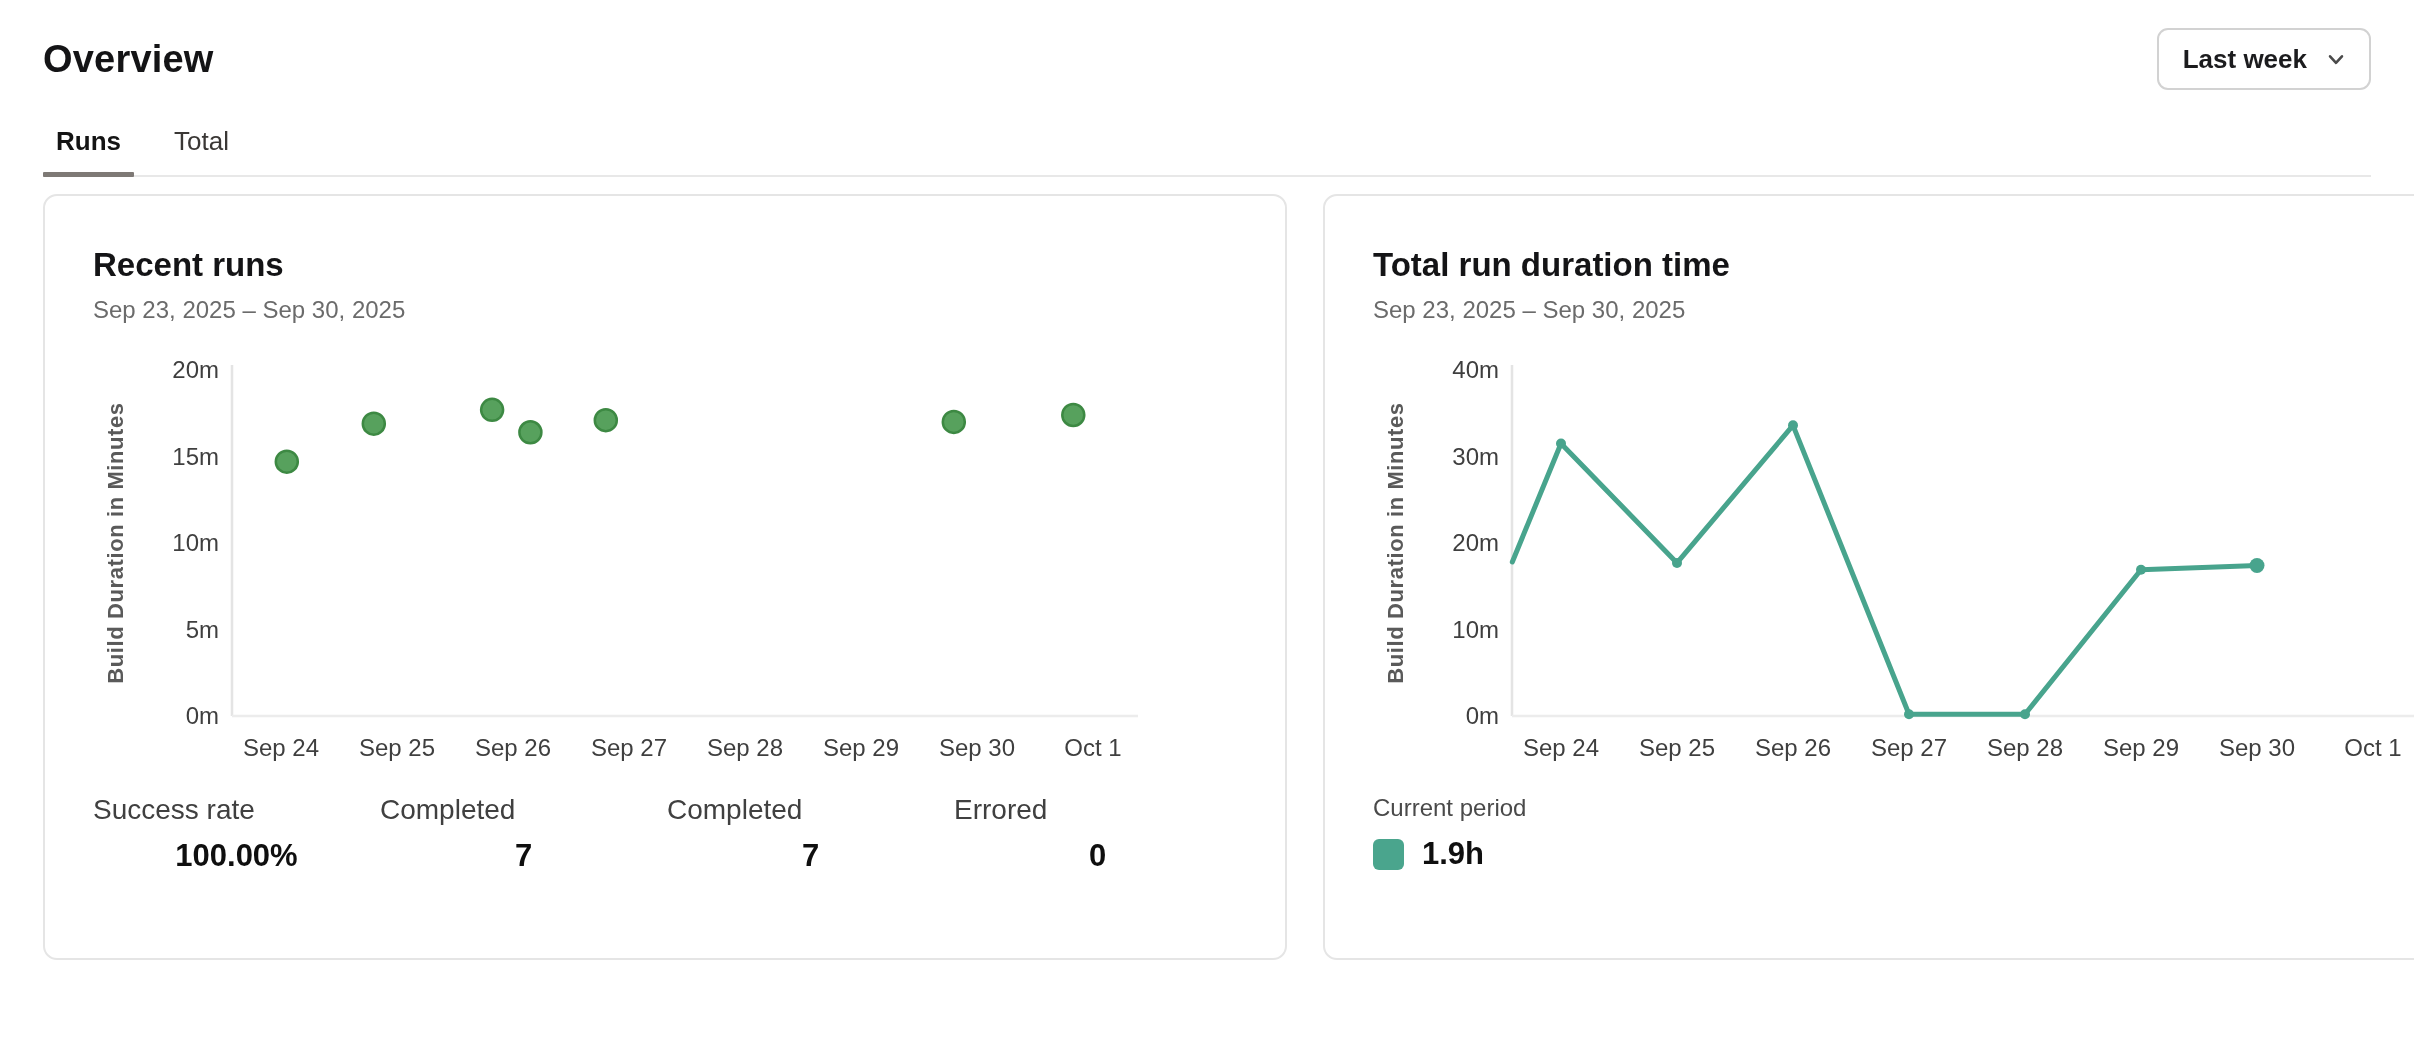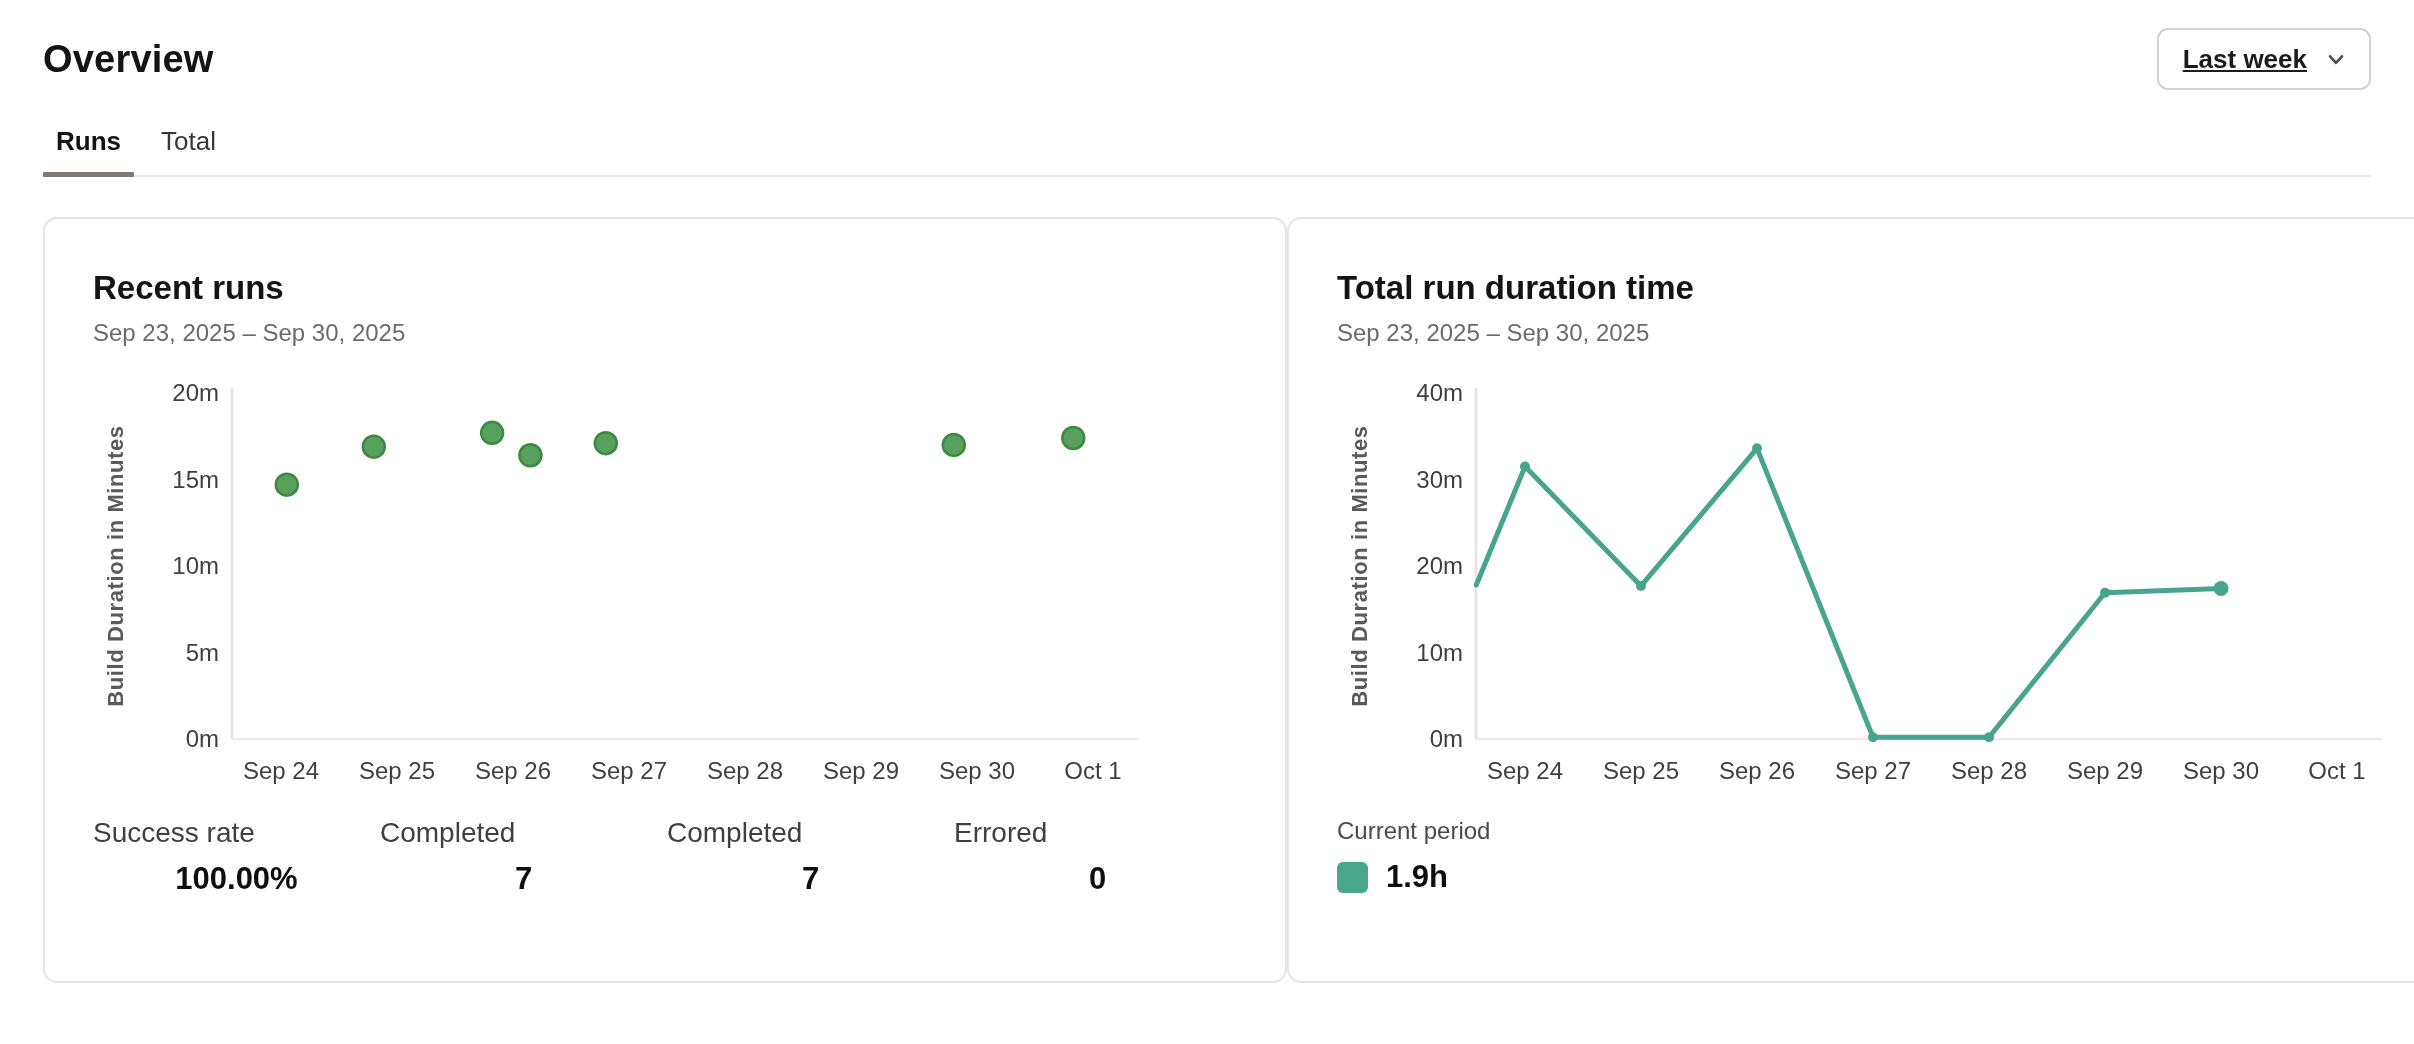--- a/index.html
+++ b/index.html
@@ -15,35 +15,35 @@
 
   
   .header { margin-top: 28px; display: flex; justify-content: space-between; align-items: center; }
   .page-title { font-size: 38px; font-weight: 700; margin: 0; letter-spacing: 0.2px; color:#141416; }
   .period-btn {
     display: flex; align-items: center; gap: 16px;
     height: 62px; padding: 0 20px 0 24px;
     background: #fff;
     border: 2px solid #d2d2d2; border-radius: 11px;
     font-size: 26px; font-weight: 600; color: #1c1c1e;
-    font-family: inherit; cursor: pointer; text-decoration: underline;
+    font-family: inherit; cursor: pointer;
   }
   .chev { width: 26px; height: 26px; }
 
   
-  .tabs { margin-top: 30px; border-bottom: 2px solid #e8e8e8; display: flex; gap: 14px; }
+  .tabs { margin-top: 30px; border-bottom: 2px solid #e8e8e8; display: flex; gap: 27px; }
   .tab { position: relative; padding: 6px 13px 18px; font-size: 26px; color: #3a3735; cursor: pointer; }
   .tab.active { font-weight: 700; color: #141414; }
   .tab.active::after {
     content: ""; position: absolute; left: 0; right: 0; bottom: -2px;
     height: 5px; background: #7e7975; border-radius: 1px;
   }
 
   
-  .cards { margin-top: 40px; display: flex; }
+  .cards { margin-top: 17px; display: flex; gap: 36px; }
   .card {
     flex: 1; height: 766px;
     border: 2px solid #e5e5e5; border-radius: 14px;
     background: #fff; padding: 50px 44px 0 48px;
   }
   .card-title { margin: 0; font-size: 33px; font-weight: 700; color: #141416; }
   .card-sub { margin-top: 12px; font-size: 24px; color: #6b6b6b; }
 
   .chart { display: block; margin-top: 34px; width: 1056px; height: 412px; }
 

